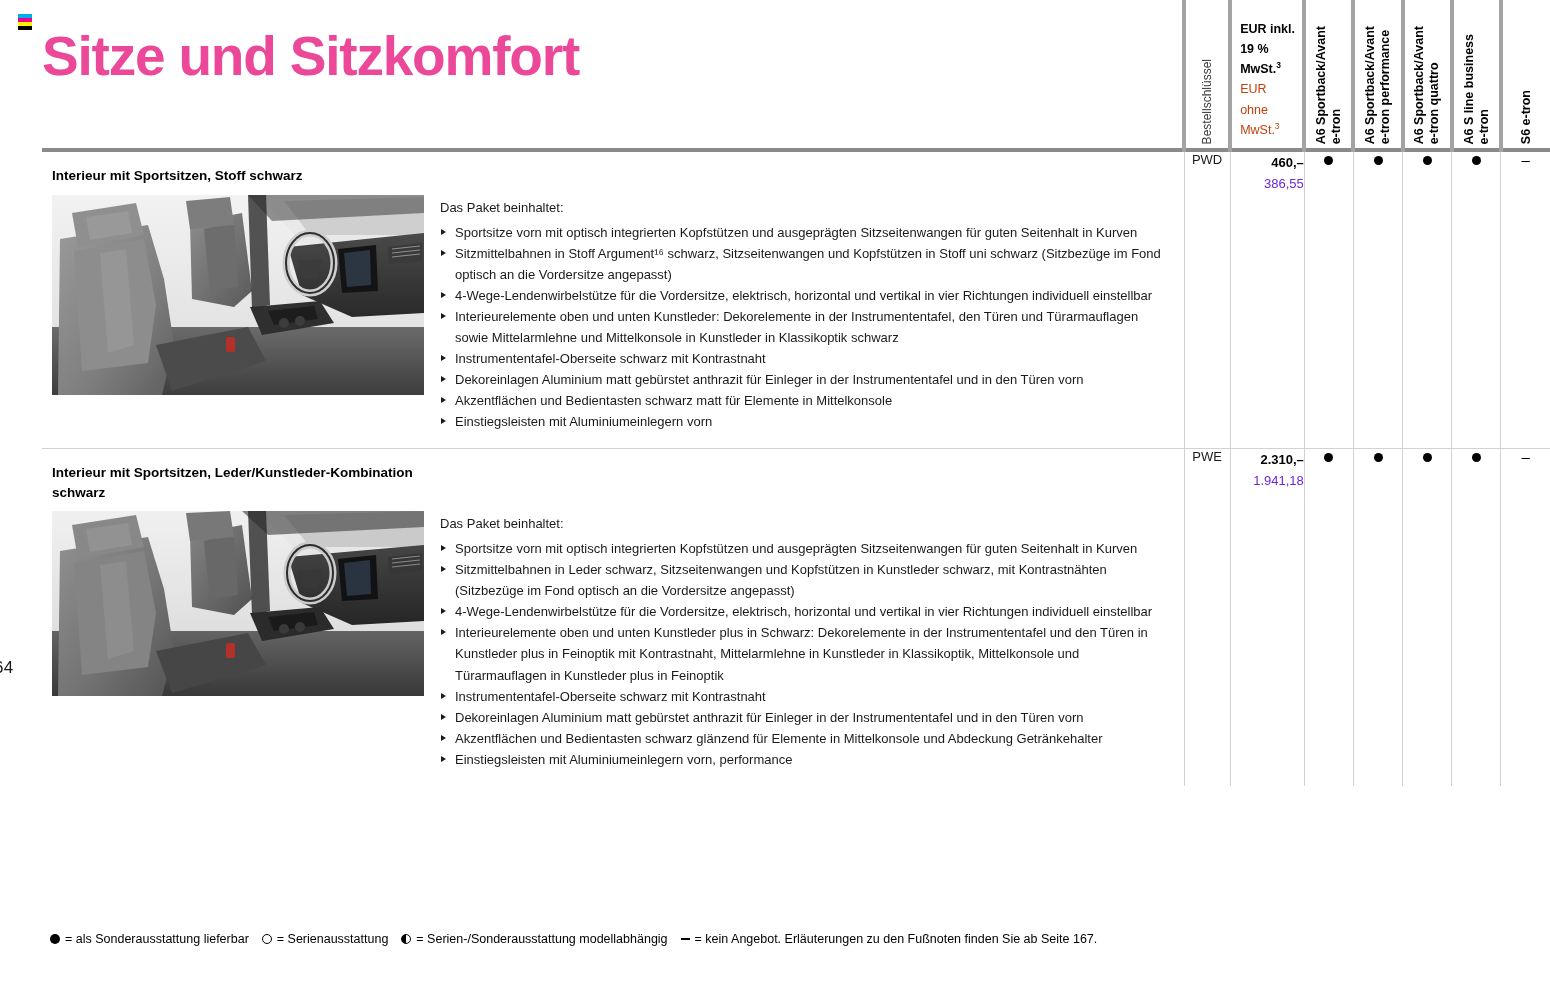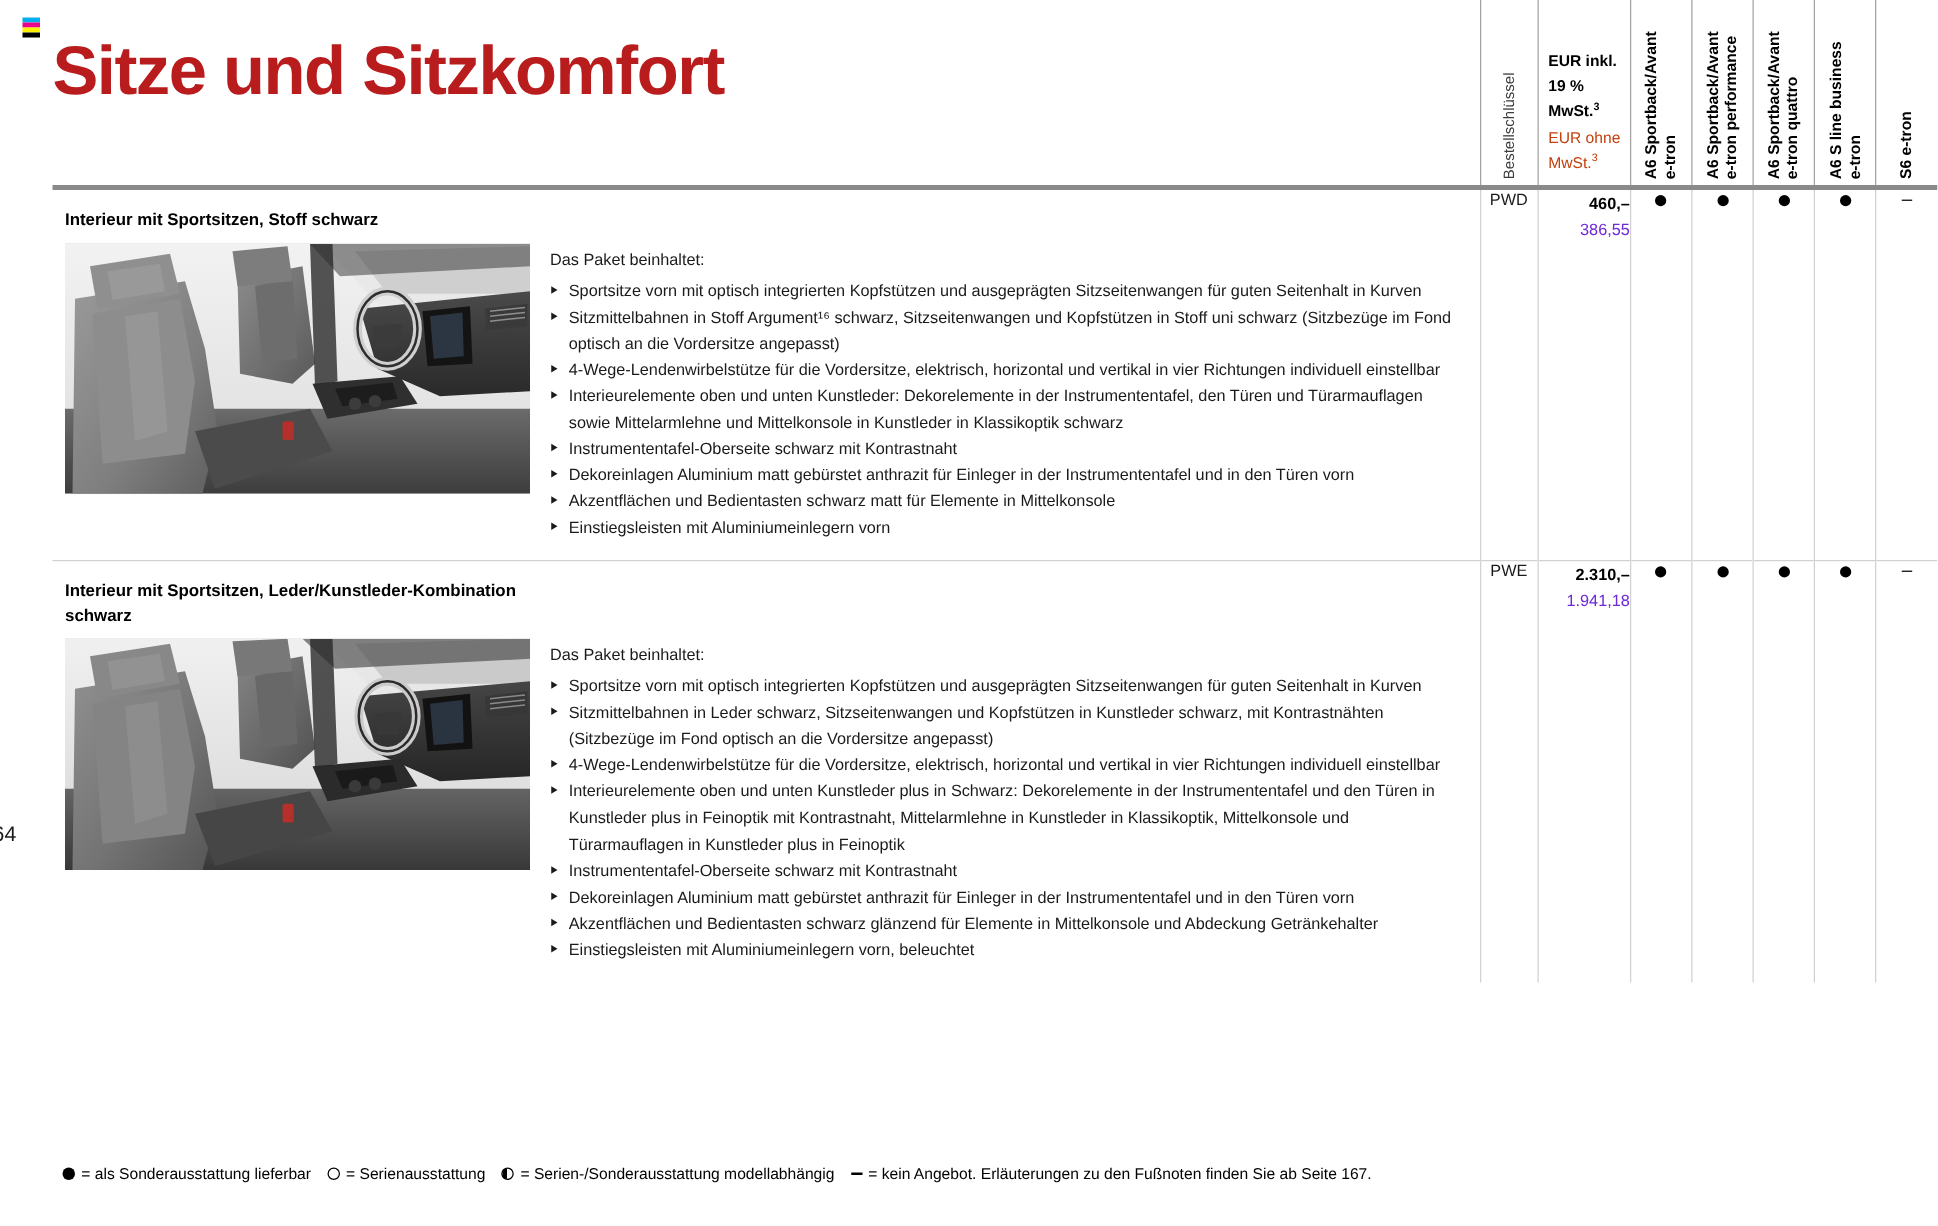--- a/index.html
+++ b/index.html
@@ -40,42 +40,42 @@
   .cmyk-mark i { display:block; height: 25%; width: 100%; }
 
   .page-title {
     position: absolute;
     left: 42px; top: -8px;
     font-size: 55px;
     font-weight: bold;
     letter-spacing: -1.2px;
     line-height: 1.0;
     white-space: nowrap;
-    color: #b91c1c;
+    color: #ec4899;
   }
 
   
   .spec-table {
     position: absolute;
     left: 42px; top: 0;
     width: 1508px;
     border-collapse: collapse;
     table-layout: fixed;
   }
   .spec-table col.c-desc   { width: 1139px; }
   .spec-table col.c-key    { width: 46px; }
   .spec-table col.c-price  { width: 74px; }
   .spec-table col.c-var    { width: 49px; }
 
   
   .spec-table thead th {
     vertical-align: bottom;
     padding: 0;
     height: 150px;
-    border-left: 1px solid #a3a3a3;
+    border-left: 4px solid #a3a3a3;
     font-weight: normal;
   }
   .spec-table thead th.th-desc {
     border-left: none;
   }
   .spec-table thead tr { border-bottom: 4px solid #8a8a8a; }
 
   .vert-label {
     writing-mode: vertical-rl;
     transform: rotate(180deg);
@@ -437,21 +437,21 @@
             <div class="feature-col">
               <p class="feat-intro">Das Paket beinhaltet:</p>
               <ul class="feat-list">
                 <li>Sportsitze vorn mit optisch integrierten Kopfstützen und ausgeprägten Sitzseitenwangen für guten Seitenhalt in Kurven</li>
                 <li>Sitzmittelbahnen in Leder schwarz, Sitzseitenwangen und Kopfstützen in Kunstleder schwarz, mit Kontrastnähten (Sitzbezüge im Fond optisch an die Vordersitze angepasst)</li>
                 <li>4-Wege-Lendenwirbelstütze für die Vordersitze, elektrisch, horizontal und vertikal in vier Richtungen individuell einstellbar</li>
                 <li>Interieurelemente oben und unten Kunstleder plus in Schwarz: Dekorelemente in der Instrumententafel und den Türen in Kunstleder plus in Feinoptik mit Kontrastnaht, Mittelarmlehne in Kunstleder in Klassikoptik, Mittelkonsole und Türarmauflagen in Kunstleder plus in Feinoptik</li>
                 <li>Instrumententafel-Oberseite schwarz mit Kontrastnaht</li>
                 <li>Dekoreinlagen Aluminium matt gebürstet anthrazit für Einleger in der Instrumententafel und in den Türen vorn</li>
                 <li>Akzentflächen und Bedientasten schwarz glänzend für Elemente in Mittelkonsole und Abdeckung Getränkehalter</li>
-                <li>Einstiegsleisten mit Aluminiumeinlegern vorn, beleuchtet</li>
+                <li>Einstiegsleisten mit Aluminiumeinlegern vorn, performance</li>
               </ul>
             </div>
           </div>
         </div>
       </td>
       <td class="td-key">PWE</td>
       <td class="td-price">
         <span class="p-gross">2.310,–</span>
         <span class="p-net">1.941,18</span>
       </td>

